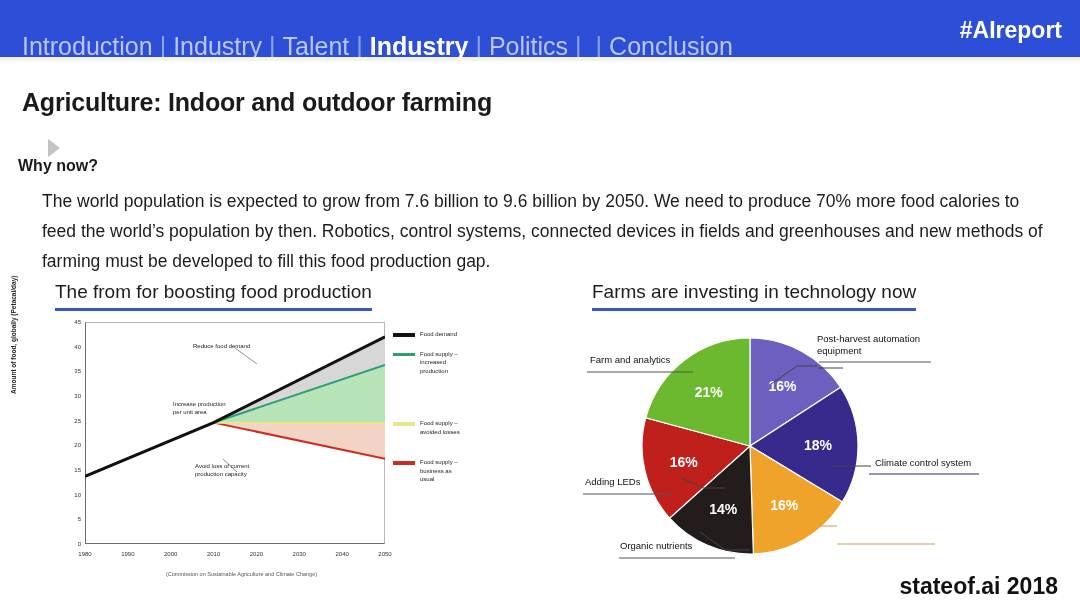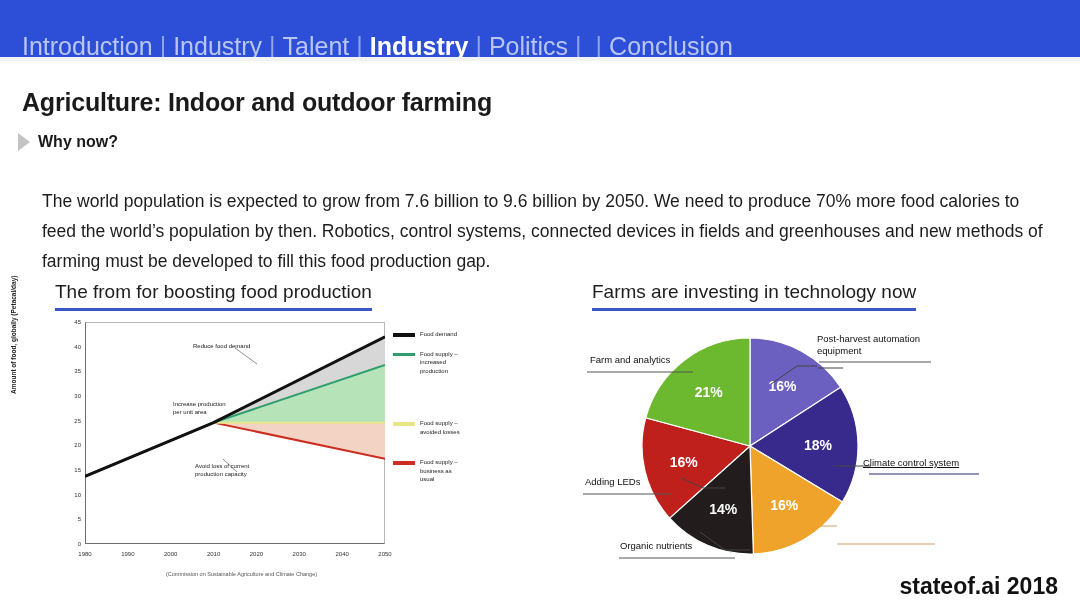--- a/index.html
+++ b/index.html
@@ -37,21 +37,21 @@
   }
 
   
   .slide-title{
     position:absolute;left:22px;top:88px;
     font-size:25px;font-weight:bold;color:#1a1a1a;
     letter-spacing:-0.2px;
   }
 
   
-  .why-row{position:absolute;left:18px;top:133px;display:flex;align-items:center;}
+  .why-row{position:absolute;left:18px;top:139px;display:flex;align-items:center;flex-direction:column;}
   .tri{
     width:0;height:0;
     border-top:9px solid transparent;
     border-bottom:9px solid transparent;
     border-left:12px solid #c3c3c3;
     margin-right:8px;
   }
   .why-label{font-size:16px;font-weight:bold;color:#1a1a1a;}
 
   
@@ -128,20 +128,21 @@
     <span class="navsep">|</span>
     <span class="navitem">Talent</span>
     <span class="navsep">|</span>
     <span class="navitem active">Industry</span>
     <span class="navsep">|</span>
     <span class="navitem">Politics</span>
     <span class="navsep">|</span>
     <span class="navsep">|</span>
     <span class="navitem">Conclusion</span>
   </div>
+  <div class="hashtag">#AIreport</div>
 </div>
 <div class="topbar-underline"></div>
 
 <div class="slide-title">Agriculture: Indoor and outdoor farming</div>
 
 <div class="why-row">
   <span class="tri"></span>
   <span class="why-label">Why now?</span>
 </div>
 
@@ -244,16 +245,16 @@
       <path d="M 44 240 L 160 240" stroke="#555" stroke-width="1.2" fill="none"></path>
       <path d="M 244 44 L 356 44" stroke="#555" stroke-width="1.2" fill="none"></path>
       <path d="M 294 156 L 404 156" stroke="#2b2b77" stroke-width="1.2" fill="none"></path>
       <path d="M 262 226 L 360 226" stroke="#caa05a" stroke-width="1.2" fill="none"></path>
     </svg>
 
   <div class="pie-label" style="left:15px;top:36px;">Farm and analytics</div>
   <div class="pie-label" style="left:10px;top:158px;">Adding LEDs</div>
   <div class="pie-label" style="left:45px;top:222px;">Organic nutrients</div>
   <div class="pie-label" style="left:242px;top:15px;width:130px;">Post-harvest automation equipment</div>
-  <div class="pie-label" style="left:288px;top:139px;text-decoration:underline;">Climate control system</div>
+  <div class="pie-label" style="left:300px;top:139px;">Climate control system</div>
 </div>
 
 <div class="footer-brand">stateof.ai 2018</div>
 
 </body></html>

